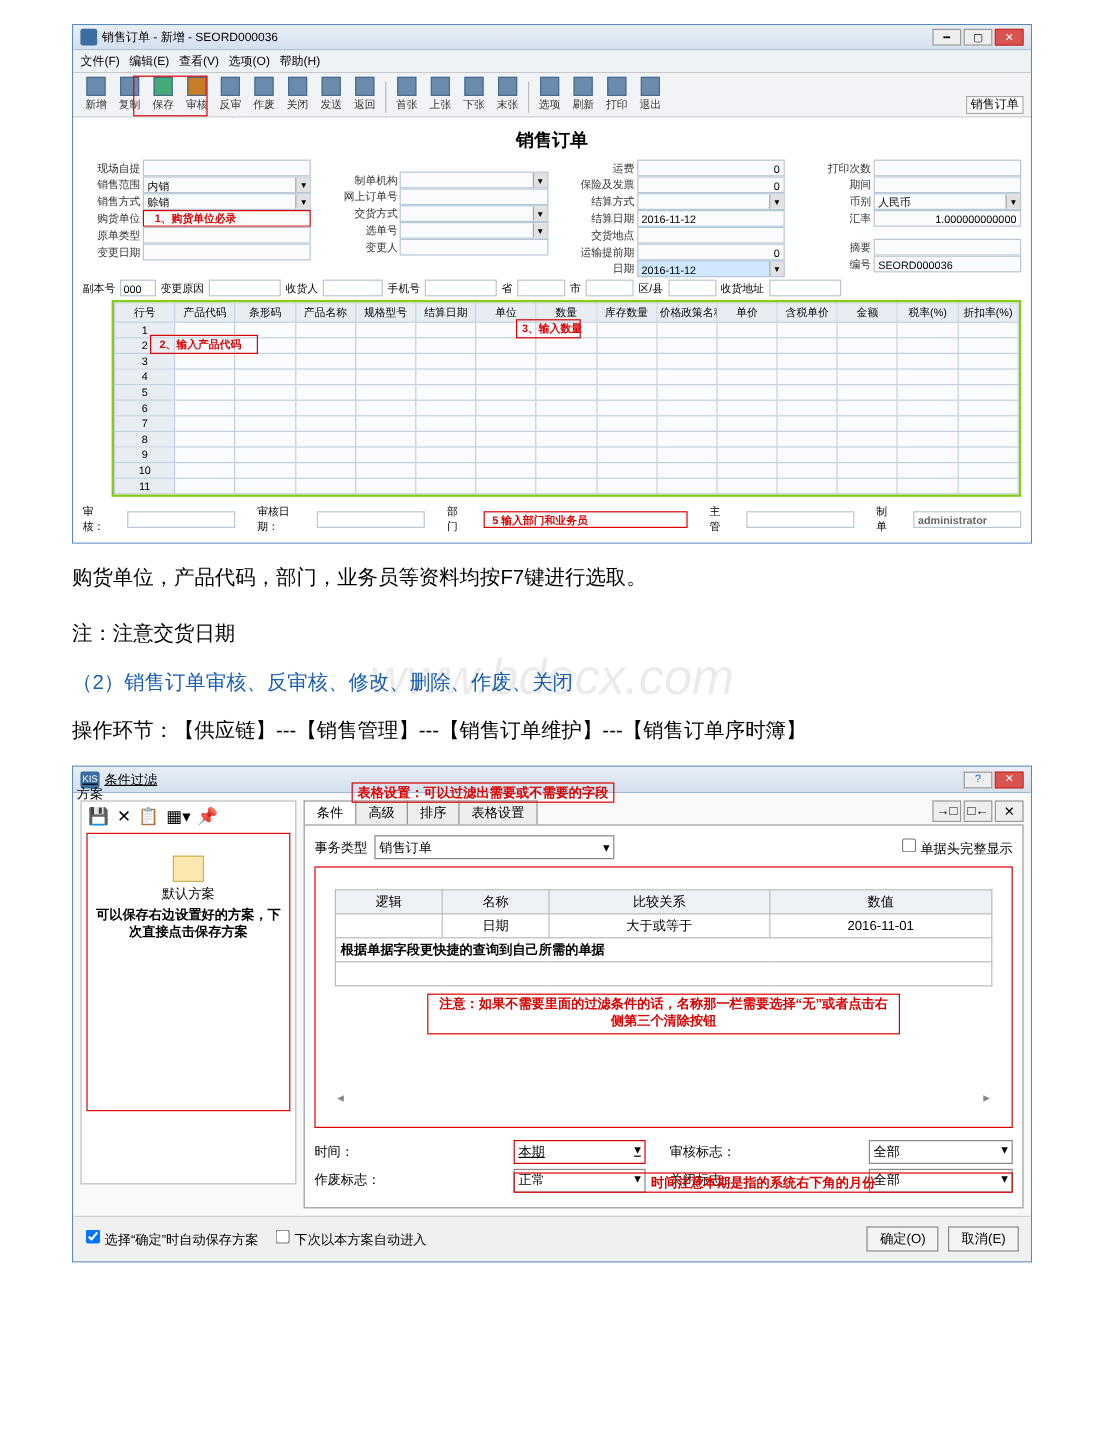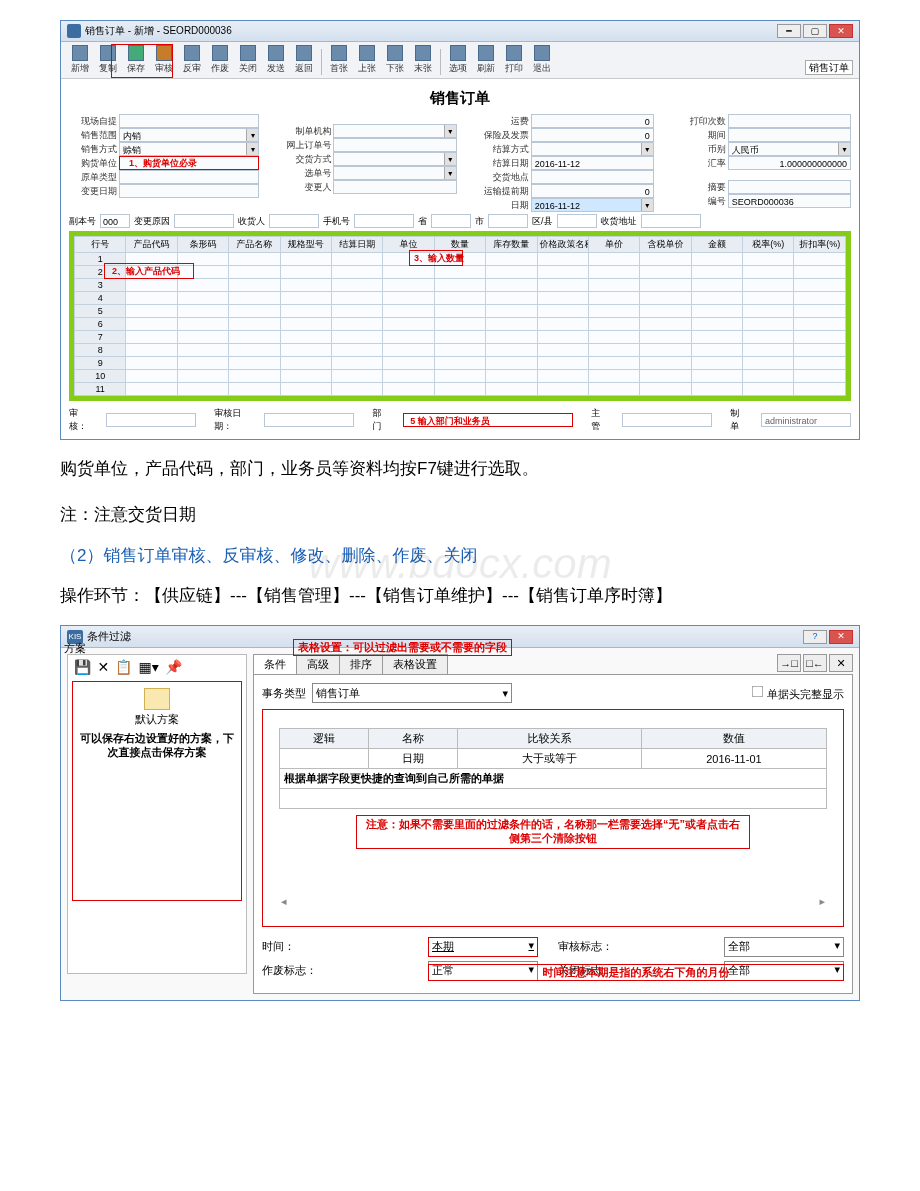--- a/index.html
+++ b/index.html
@@ -23,21 +23,21 @@
   .search-box { border: 1px solid #aaa; padding: 1px 3px; background: #fff; width: 70px; text-align: left; }
   .red-box { border: 1.5px solid #d00; position: absolute; pointer-events: none; }
   .red-label { color: #d00; font-weight: bold; font-size: 9px; white-space: nowrap; }
   .erp-body { background: #fff; padding: 6px 8px; position: relative; font-size: 9.5px; }
   .doc-title { text-align: center; font-size: 15px; font-weight: bold; margin: 4px 0 6px; }
   .form-row { display: flex; align-items: center; gap: 2px; }
   .form-row label { width: 48px; text-align: right; color: #333; font-size: 9px; white-space: nowrap; }
   .form-row .field { flex: 1; border: 1px solid #b9c6d6; background: #f9fbfd; height: 14px; padding: 0 3px; font-size: 9px; line-height: 14px; overflow: hidden; white-space: nowrap; position: relative; }
   .form-row .field .picker { position: absolute; right: 0; top: 0; width: 12px; height: 100%; background: #e1e1e1; border-left: 1px solid #aaa; font-size: 8px; text-align: center; }
   .form-row .field.num { text-align: right; }
-  .table-wrap { border: 5px solid #84cc16; overflow-x: auto; margin-top: 2px; }
+  .table-wrap { border: 2px solid #84cc16; overflow-x: auto; margin-top: 2px; margin-left: 24px; }
   .data-table { border-collapse: collapse; width: 100%; table-layout: fixed; }
   .data-table th, .data-table td { border: 1px solid #c3d0de; font-size: 9px; padding: 1px 2px; height: 13px; text-align: center; background: #fafcff; white-space: nowrap; overflow: hidden; }
   .data-table th { background: #e8edf3; font-weight: normal; }
   .data-table td.rownum { background: #e8edf3; width: 22px; }
   .foot-row { display: flex; gap: 18px; margin-top: 6px; align-items: center; font-size: 9px; }
   .foot-row .field { border: 1px solid #b9c6d6; background: #fff; height: 14px; min-width: 90px; display: inline-block; }
   .erp-status { background: #eef2f7; border-top: 1px solid #c9c9c9; padding: 2px 6px; font-size: 9px; height: 16px; }
   
   .body-text { font-size: 17px; line-height: 2; margin: 12px 0; }
   .blue-heading { color: #1a5fb4; font-size: 17px; margin: 10px 0; }
@@ -87,20 +87,27 @@
         <span class="erp-logo"></span>
         <span>销售订单 - 新增 - SEORD000036</span>
       </div>
       <div class="win-ctrls">
         <span>━</span>
         <span>▢</span>
         <span class="close">✕</span>
       </div>
     </div>
 
+    <div class="erp-menu">
+      <span>文件(F)</span>
+      <span>编辑(E)</span>
+      <span>查看(V)</span>
+      <span>选项(O)</span>
+      <span>帮助(H)</span>
+    </div>
 
     <div class="erp-toolbar" style="position:relative;">
       <span class="tbtn">
           <span class="sq"></span>
           <span>新增</span>
         </span>
       <span class="tbtn">
           <span class="sq"></span>
           <span>复制</span>
         </span>
@@ -542,55 +549,55 @@
           <span class="field"></span>
         <span>审核日期：</span>
           <span class="field"></span>
         <span>部门</span>
         <span class="field" style="position:relative; min-width:170px; border:1.5px solid #d00;">
           <span class="red-label" style="position:absolute; left:6px; top:1px;">5 输入部门和业务员</span>
         </span>
         <span>主管</span>
           <span class="field"></span>
         <span>制单</span>
-          <span class="field" style="padding:0 3px;line-height:14px;color:#666;">administrator</span>
+          <span class="field" style="padding:0 3px;line-height:14px;color:#666;font-weight:bold;">administrator</span>
       </div>
     </div>
 
   </div>
 
   <p class="body-text">购货单位，产品代码，部门，业务员等资料均按F7键进行选取。</p>
   <p class="body-text">注：注意交货日期</p>
   <p class="blue-heading">（2）销售订单审核、反审核、修改、删除、作废、关闭</p>
   <p class="body-text">操作环节：【供应链】---【销售管理】---【销售订单维护】---【销售订单序时簿】</p>
 
   <div class="dlg">
     <div class="dlg-titlebar">
-      <div style="display:flex;align-items:center;gap:4px;">
+      <div style="display:flex;align-items:center;gap:4px;text-decoration:underline;">
         <span class="dlg-logo">KIS</span>
         <span>条件过滤</span>
       </div>
       <div class="win-ctrls">
         <span style="color:#06c;">?</span>
         <span class="close">✕</span>
       </div>
     </div>
 
     <div class="dlg-body">
 
       <div class="dlg-left">
         <div style="position:absolute; left:-4px; top:-14px; font-size:11px;">方案</div>
         <div class="dlg-left-tools">
           <span>💾</span>
           <span>✕</span>
           <span>📋</span>
           <span>▦▾</span>
           <span>📌</span>
         </div>
-        <div style="border:1.5px solid #d00; padding:0 2px 140px; margin-top:2px;">
+        <div style="border:1.5px solid #d00; padding:12px 2px 140px; margin-top:2px;">
           <span class="scheme-icon"></span>
           <div class="scheme-name">默认方案</div>
           <div class="scheme-note">可以保存右边设置好的方案，下次直接点击保存方案</div>
         </div>
       </div>
 
       <div class="dlg-right">
         <div class="tabs">
           <span class="tab active">条件</span>
           <span class="tab">高级</span>
@@ -669,14 +676,22 @@
                 <span>全部</span>
                 <span>▾</span>
               </span>
 
             <div class="inline-red-label" style="grid-column:2 / span 3; border:1.5px solid #d00; padding:0 3px; text-align:center; margin-top:-22px; position:relative; top:-1px;">时间注意本期是指的系统右下角的月份</div>
           </div>
         </div>
       </div>
     </div>
 
+    <div class="dlg-footer">
+      <label><input type="checkbox" checked="" style=""> <span>选择“确定”时自动保存方案</span></label>
+      <label><input type="checkbox" style=""> <span>下次以本方案自动进入</span></label>
+      <div class="right">
+        <button class="btn">确定(O)</button>
+        <button class="btn">取消(E)</button>
+      </div>
+    </div>
   </div>
 </div>
 
 </body></html>

